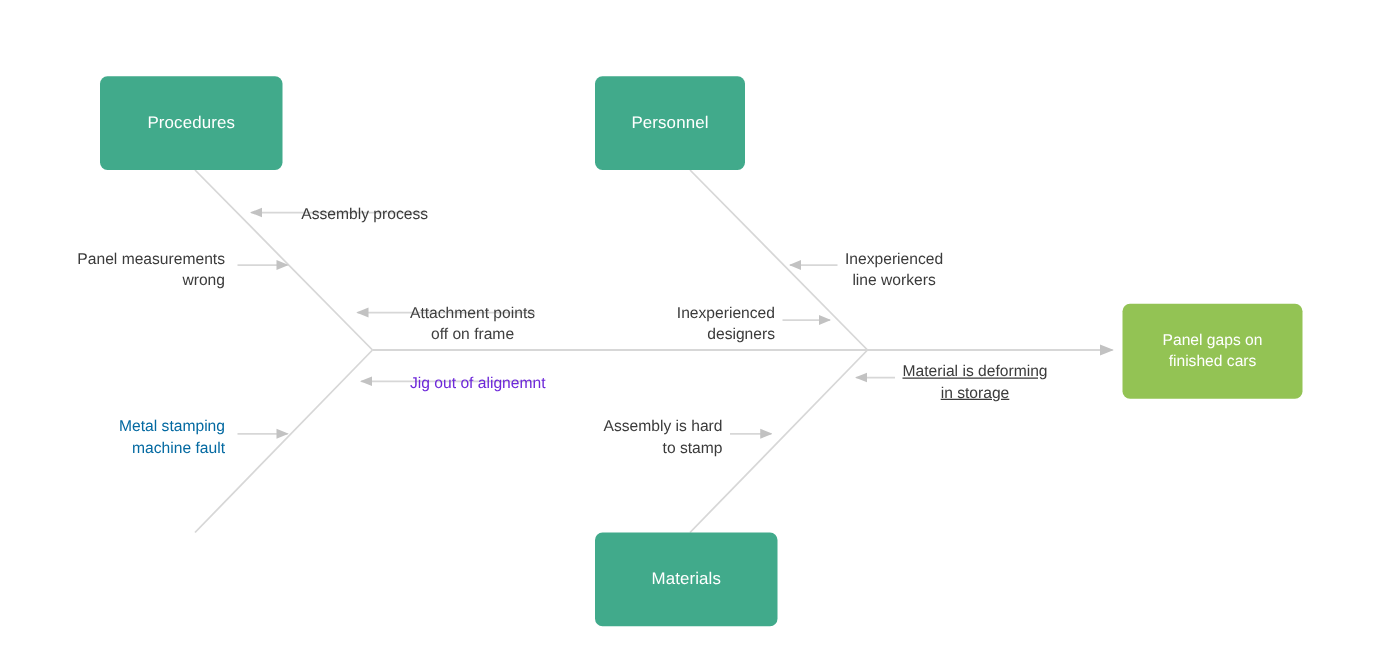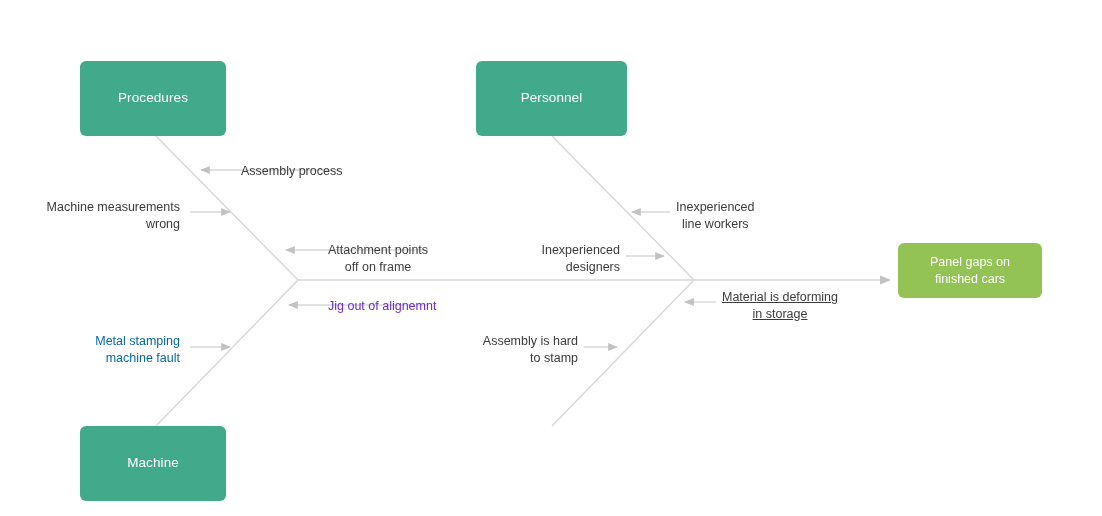--- a/index.html
+++ b/index.html
@@ -103,37 +103,37 @@
         <line x1="626" y1="232" x2="664" y2="232" stroke="#d7d7d7" stroke-width="1.4" marker-end="url(#arrow-right)"></line>
         <line x1="716" y1="278" x2="685" y2="278" stroke="#d7d7d7" stroke-width="1.4" marker-end="url(#arrow-left)"></line>
         <line x1="584" y1="323" x2="617" y2="323" stroke="#d7d7d7" stroke-width="1.4" marker-end="url(#arrow-right)"></line>
       </g>
   </svg>
 
   <div class="cat-box" id="box-procedures" style="left: 80px; top: 37px; width: 146px; height: 75px; background: rgb(65, 170, 139); color: rgb(255, 255, 255);">
     <span class="box-label">Procedures</span>
   </div>
 
-  <div class="cat-box" id="box-machine" style="left: 80px; top: 402px; width: 146px; height: 75px; background: rgb(65, 170, 139); color: rgb(255, 255, 255);">
-    <span class="box-label">Machine</span>
-  </div>
 
-  <div class="cat-box" id="box-personnel" style="left: 476px; top: 37px; width: 151px; height: 75px; background: rgb(65, 170, 139); color: rgb(255, 255, 255);">
+  <div class="cat-box" id="box-personnel" style="left: 476px; top: 37px; width: 120px; height: 75px; background: rgb(65, 170, 139); color: rgb(255, 255, 255);">
     <span class="box-label">Personnel</span>
   </div>
 
+  <div class="cat-box" id="box-materials" style="left: 476px; top: 402px; width: 146px; height: 75px; background: rgb(65, 170, 139); color: rgb(255, 255, 255);">
+    <span class="box-label">Materials</span>
+  </div>
 
-  <div class="effect-box" id="box-effect" style="left: 898px; top: 219px; width: 144px; height: 55px; background: rgb(147, 195, 84); color: rgb(255, 255, 255);">
+  <div class="effect-box" id="box-effect" style="left: 898px; top: 219px; width: 144px; height: 76px; background: rgb(147, 195, 84); color: rgb(255, 255, 255);">
     <span class="box-label" style="white-space: pre-line;">Panel gaps on
 finished cars</span>
   </div>
 
   <div id="cause-labels-host">
       <div class="cause-label align-left" style="left: 241px; top: 139px; color: rgb(59, 59, 59);">Assembly process</div>
-      <div class="cause-label align-right" style="left: 46px; top: 175px; width: 134px; color: rgb(59, 59, 59);">Machine measurements
+      <div class="cause-label align-right" style="left: 46px; top: 175px; width: 134px; color: rgb(59, 59, 59);">Panel measurements
 wrong</div>
       <div class="cause-label align-left" style="left: 328px; top: 218px; color: #404040;">Attachment points
 off on frame</div>
       <div class="cause-label align-left" style="left: 328px; top: 274px; color: #6d28d9;">Jig out of alignemnt</div>
       <div class="cause-label align-right" style="left: 46px; top: 309px; width: 134px; color: #0369a1;">Metal stamping
 machine fault</div>
       <div class="cause-label align-left" style="left: 676px; top: 175px; color: rgb(59, 59, 59);">Inexperienced
 line workers</div>
       <div class="cause-label align-right" style="left: 500px; top: 218px; width: 120px; color: rgb(59, 59, 59);">Inexperienced
 designers</div>

